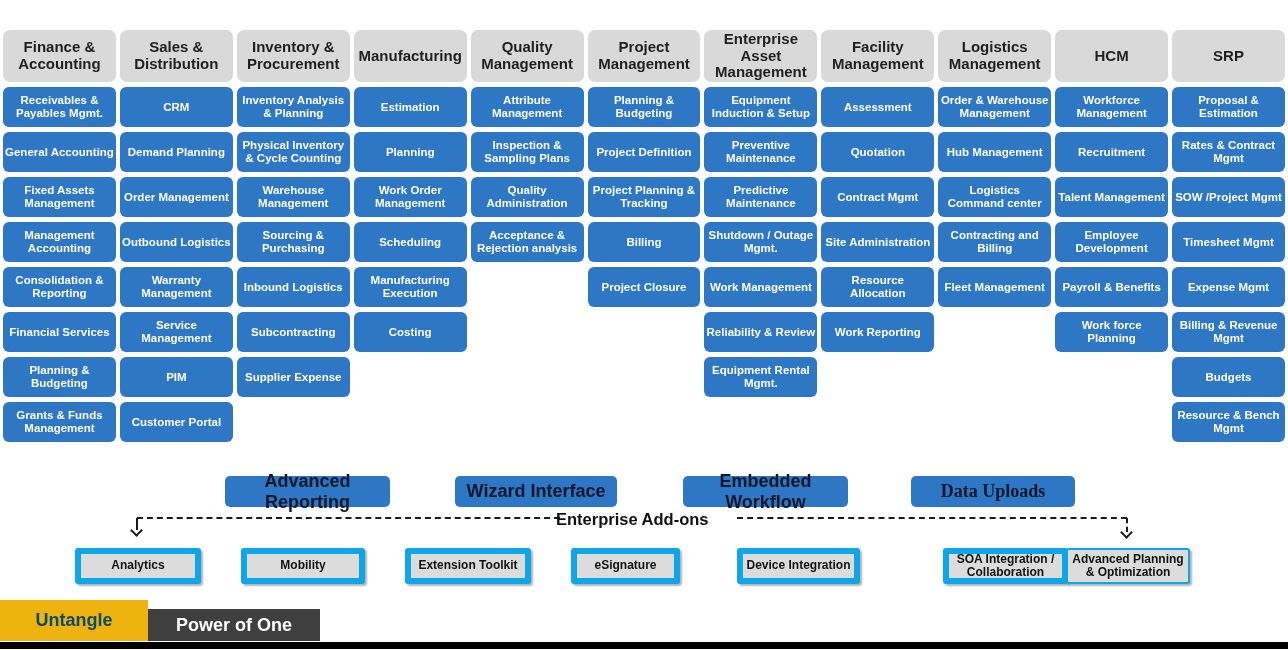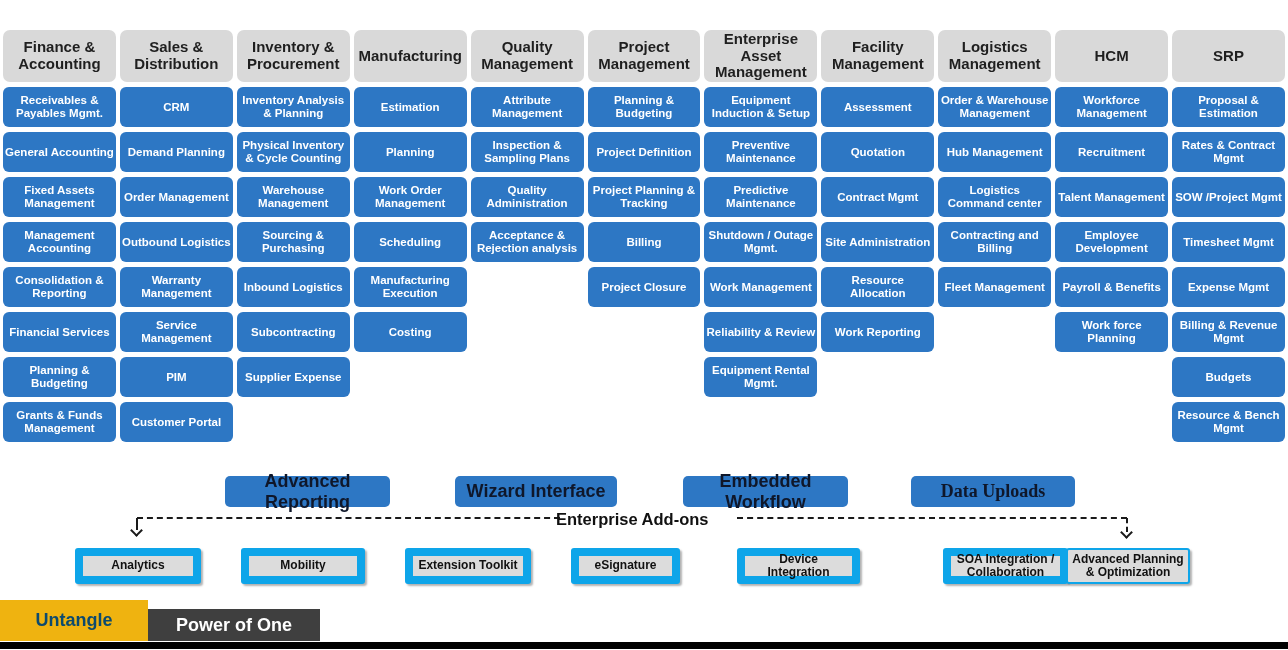--- a/index.html
+++ b/index.html
@@ -45,21 +45,21 @@
   }
   .chev.left  { left:132px; top:526px; }
   .chev.right { left:1122px; top:528px; }
   .addons-label {
     position:absolute; left:556px; top:510px; width:184px; 
     font-size:16.5px; font-weight:600; color:#111;
   }
   
   .addon {
     position:absolute; top:548px; height:36px; background:var(--addon-gray,#DCDCDC);
-    border:8px solid #0ea5e9; border-radius:3px; box-shadow:2px 2px 2px rgba(0,0,0,0.3);
+    border:6px solid #0ea5e9; border-radius:3px; box-shadow:2px 2px 2px rgba(0,0,0,0.3);
     display:flex; align-items:center; justify-content:center; text-align:center;
     font-size:12px; font-weight:600; color:#111; line-height:1.1; padding:1px 3px;
   }
   .addon:nth-of-type(1){ left:75px;   width:126px; }
   .addon:nth-of-type(2){ left:241px;  width:124px; }
   .addon:nth-of-type(3){ left:405px;  width:126px; }
   .addon:nth-of-type(4){ left:571px;  width:109px; }
   .addon:nth-of-type(5){ left:737px;  width:123px; }
   .addon:nth-of-type(6){ left:901px;  width:125px;margin-left:42px; }
   .addon:nth-of-type(7){ left:1066px; width:124px; border-width:2.5px; }

